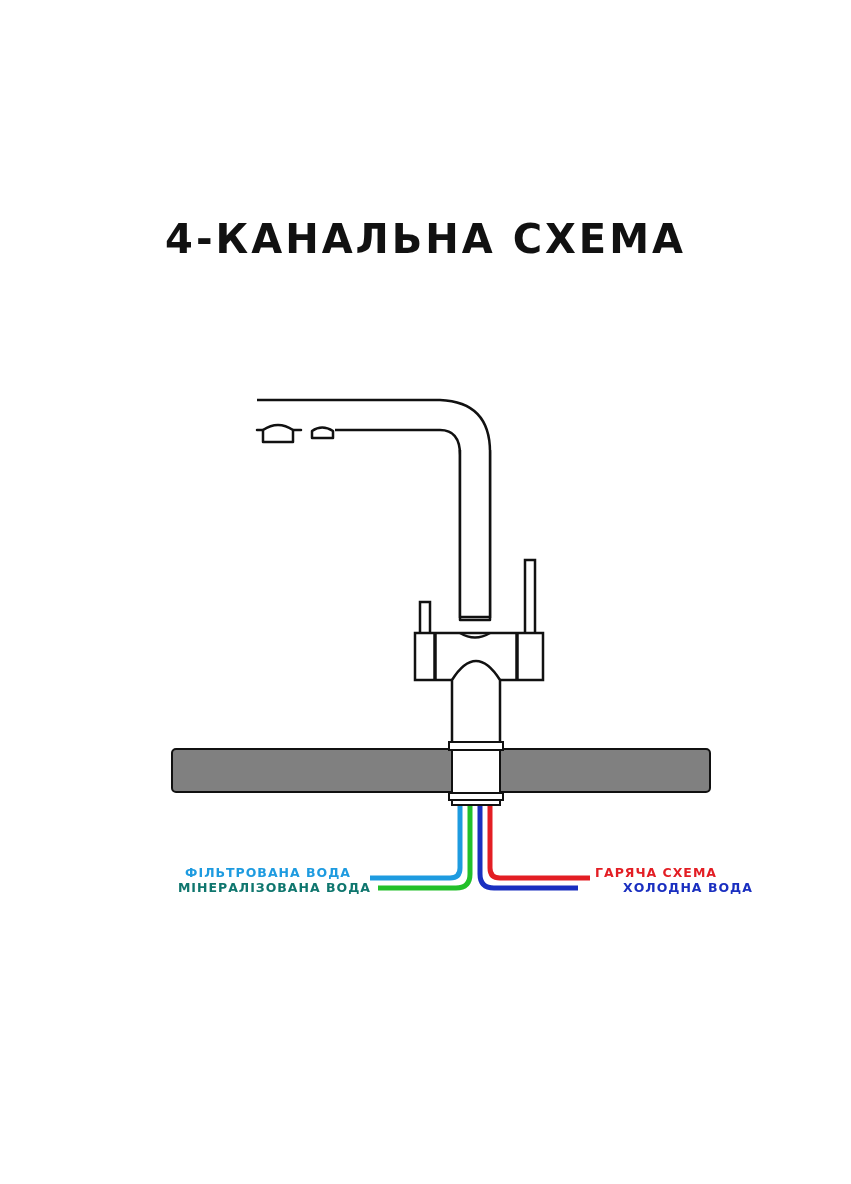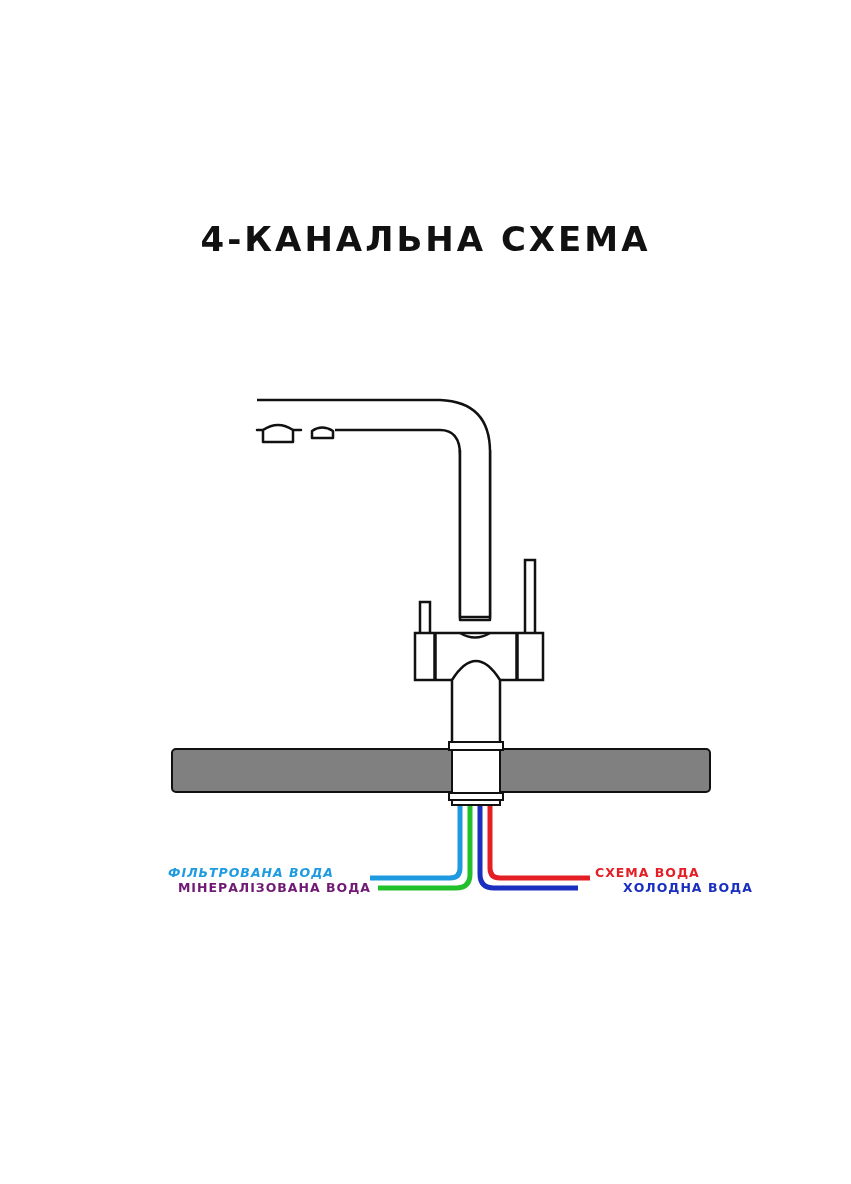--- a/index.html
+++ b/index.html
@@ -1,25 +1,25 @@
 <!DOCTYPE html>
 <html><head>
   <meta charset="utf-8">
   <style>
     html, body { margin: 0; padding: 0; background: #ffffff; }
     body { width: 851px; height: 1184px; position: relative; overflow: hidden; font-family: "DejaVu Sans", sans-serif; }
     .title {
       position: absolute; left: 0; width: 851px; top: 218px;
-      text-align: center; font-weight: bold; font-size: 34px; letter-spacing: 3px;
+      text-align: center; font-weight: bold; font-size: 40px; letter-spacing: 3px;
       line-height: 43px; color: #111111;
     }
     .title div { display: block; }
     svg.diagram { position: absolute; left: 0; top: 0; }
     .label { position: absolute; font-weight: bold; font-size: 12.5px; letter-spacing: 1px; line-height: 14px; white-space: nowrap; }
-    .lbl-filtered { right: 517px; top: 866px; font-style: italic; }
+    .lbl-filtered { right: 500px; top: 866px; }
     .lbl-mineral { right: 480px; top: 881px; }
     .lbl-hot { left: 595px; top: 866px; }
     .lbl-cold { left: 583px; top: 881px; margin-left: 40px; }
   </style>
 </head>
 <body>
 
 <div class="title">
   <div>4-КАНАЛЬНА СХЕМА</div>
 </div>
@@ -67,15 +67,15 @@
 
   <g fill="none" stroke-width="5" stroke-linecap="butt">
     <path d="M460 806 L460 868 Q460 878 450 878 L370 878" stroke="#1e9be0"></path>
     <path d="M470 806 L470 874 Q470 888 456 888 L378 888" stroke="#22c02a"></path>
     <path d="M480 806 L480 874 Q480 888 494 888 L578 888" stroke="#1a2fc0"></path>
     <path d="M490 806 L490 868 Q490 878 500 878 L590 878" stroke="#e31e24"></path>
   </g>
 </svg>
 
 <div class="label lbl-filtered" style="color:#1e9be0">ФІЛЬТРОВАНА ВОДА</div>
-<div class="label lbl-mineral" style="color:#701a75">МІНЕРАЛІЗОВАНА ВОДА</div>
-<div class="label lbl-hot" style="color:#e31e24">СХЕМА ВОДА</div>
+<div class="label lbl-mineral" style="color:#0f766e">МІНЕРАЛІЗОВАНА ВОДА</div>
+<div class="label lbl-hot" style="color:#e31e24">ГАРЯЧА СХЕМА</div>
 <div class="label lbl-cold" style="color:#1a2fc0">ХОЛОДНА ВОДА</div>
 
 </body></html>

